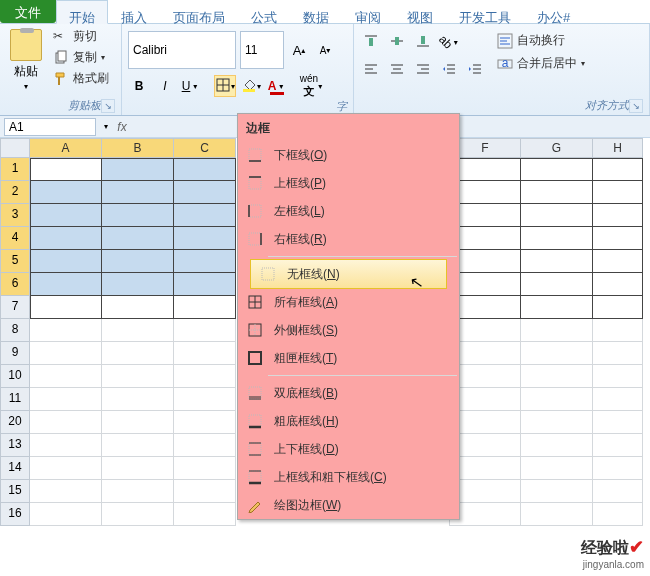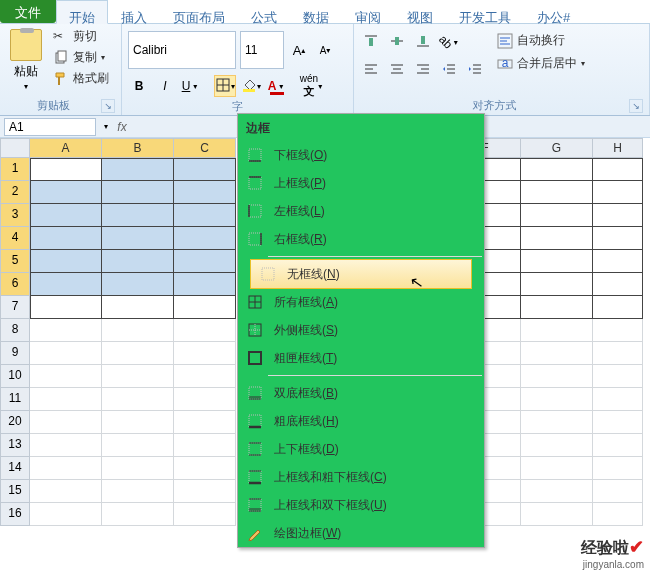--- a/index.html
+++ b/index.html
@@ -8,21 +8,21 @@
 
 .tabs { display: flex; height: 24px; background: #fff; border-bottom: 1px solid #bcd3e6; }
 .tab { padding: 8px 12px; cursor: pointer; border: 1px solid transparent; }
 .tab.file { background: #2a8c2a; color: #fff; border-radius: 0 0 3px 3px; padding: 3px 14px; margin-top: 0; }
 .tab.active { background: #f0f5fb; border: 1px solid #bcd3e6; border-bottom: 1px solid #f0f5fb; margin-bottom: -1px; color: #3b6ea5; }
 .tab { color: #3b6ea5; font-size: 13px; }
 
 
 .ribbon { background: linear-gradient(#f3f8fd, #e3eef8); height: 92px; display: flex; border-bottom: 1px solid #a7c0d9; }
 .group { border-right: 1px solid #c5d8ea; padding: 3px 6px 2px; display: flex; flex-direction: column; justify-content: space-between; }
-.group-label { text-align: center; font-size: 11px; color: #5a7ea8; padding-top: 2px; }
+.group-label { text-align: right; font-size: 11px; color: #5a7ea8; padding-top: 2px; font-style: italic; }
 .group-body { display: flex; gap: 4px; flex: 1; }
 
 .paste-btn { display: flex; flex-direction: column; align-items: center; gap: 2px; padding: 2px 4px; cursor: pointer; }
 .paste-icon { width: 32px; height: 32px; background: #f9e28b; border: 1px solid #c9a847; border-radius: 2px; position: relative; }
 .paste-icon::before { content: ""; position: absolute; top: -2px; left: 9px; width: 14px; height: 5px; background: #b0b0b0; border-radius: 2px; }
 .small-btns { display: flex; flex-direction: column; gap: 2px; }
 .small-btn { display: flex; align-items: center; gap: 4px; padding: 1px 3px; cursor: pointer; color: #333; font-size: 12px; }
 .sicon { width: 16px; height: 16px; display: inline-block; }
 
 .font-row { display: flex; gap: 4px; align-items: center; }
@@ -50,21 +50,21 @@
 .rowhead { width: 30px; background: #e8edf3; border: 1px solid #c0c9d3; border-top: none; text-align: center; line-height: 21px; font-size: 12px; }
 .rowhead.sel { background: #f8d879; }
 .cell { width: 72px; border-right: 1px solid #444; border-bottom: 1px solid #444; background: #fff; }
 .cell.selarea { background: #c6dbef; }
 .cell.active { background: #fff; }
 .cell.lt { border-right: 1px solid #d4d8dc; border-bottom: 1px solid #d4d8dc; }
 .cell.firstcol { border-left: 1px solid #444; }
 .cell.firstrow { border-top: 1px solid #444; }
 
 
-.dropdown { position: absolute; left: 237px; top: 113px; width: 248px; background: #22c55e; border: 1px solid #a9a9a9; box-shadow: 2px 2px 3px rgba(0,0,0,0.25); z-index: 10; }
+.dropdown { position: absolute; left: 237px; top: 113px; width: 223px; background: #fca5a5; border: 1px solid #a9a9a9; box-shadow: 2px 2px 3px rgba(0,0,0,0.25); z-index: 10; }
 .dd-header { font-weight: bold; padding: 6px 8px 4px; color: #333; font-size: 12px; }
 .dd-item { display: flex; align-items: center; gap: 10px; padding: 5px 8px 5px 8px; cursor: pointer; font-size: 12px; color: #333; }
 .dd-item.highlight { background: linear-gradient(#fef5d7, #fbe39b); border: 1px solid #e7c128; margin: -1px 12px; }
 .dd-icon { width: 18px; height: 18px; display: inline-flex; align-items: center; justify-content: center; flex-shrink: 0; }
 .dd-sep { height: 1px; background: #d9d9d9; margin: 3px 2px 3px 30px; }
 .underline-key { text-decoration: underline; }
 
 .cursor { position: absolute; left: 410px; top: 273px; font-size: 16px; z-index: 11; transform: rotate(-10deg); }
 
 .watermark { position: absolute; right: 6px; bottom: 6px; font-size: 11px; color: #333; text-align: right; line-height: 1.1; z-index: 20; }
@@ -579,31 +579,20 @@
       <div class="dd-item">
         <span class="dd-icon">
           <svg viewBox="0 0 16 16" width="16" height="16">
             <rect x="2" y="2" width="12" height="12" stroke="#bbb" stroke-dasharray="1,1" fill="none"></rect>
             <line x1="2" y1="2" x2="14" y2="2" stroke="#333" fill="none"></line>
             <line x1="2" y1="14" x2="14" y2="14" stroke="#333" fill="none" stroke-width="2.5"></line>
           </svg>
         </span>
         <span>上框线和粗下框线(<span class="underline-key">C</span>)</span>
       </div>
-      <div class="dd-item">
-        <span class="dd-icon">
-          <svg viewBox="0 0 16 16" width="16" height="16">
-            <rect x="2" y="2" width="12" height="12" stroke="#bbb" stroke-dasharray="1,1" fill="none"></rect>
-            <line x1="2" y1="2" x2="14" y2="2" stroke="#333" fill="none"></line>
-            <line x1="2" y1="12" x2="14" y2="12" stroke="#333" fill="none"></line>
-            <line x1="2" y1="14" x2="14" y2="14" stroke="#333" fill="none"></line>
-          </svg>
-        </span>
-        <span>上框线和双下框线(<span class="underline-key">U</span>)</span>
-      </div>
     </div>
   <div id="dd-g4">
       <div class="dd-item">
         <span class="dd-icon">
           <svg viewBox="0 0 16 16" width="16" height="16">
             <path d="M3 13l8-8 2 2-8 8-3 1z" fill="#f0c060" stroke="#a07020"></path>
           </svg>
         </span>
         <span>绘图边框(<span class="underline-key">W</span>)</span>
       </div>

